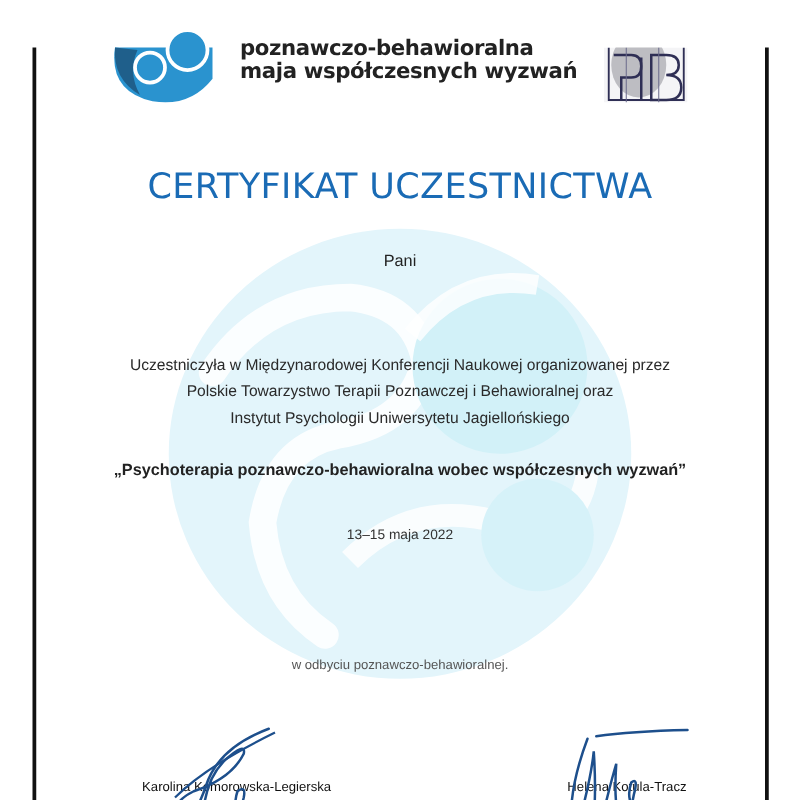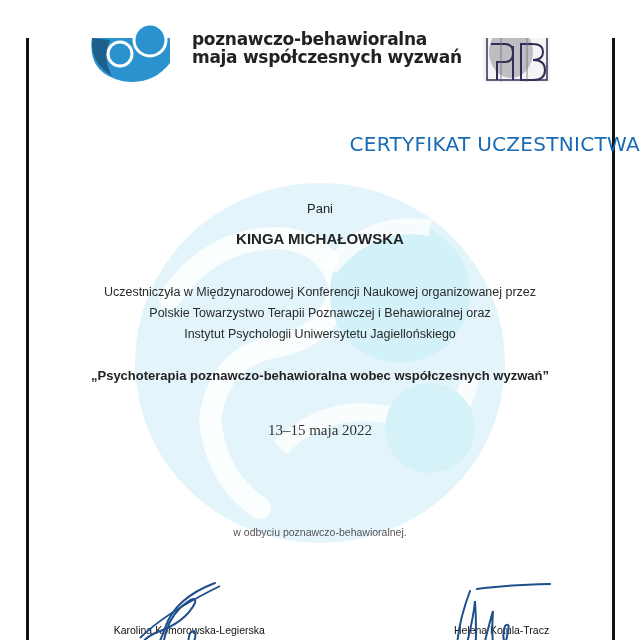--- a/index.html
+++ b/index.html
@@ -12,29 +12,29 @@
 
     .watermark { position: absolute; left: 130px; top: 140px; width: 380px; height: 370px; }
 
     .logo-left { position: absolute; left: 82px; top: -20px; width: 95px; height: 65px; }
     .logo-text { position: absolute; left: 192px; top: 0px; font-family: "DejaVu Sans", sans-serif;
       font-size: 17px; font-weight: bold; color: #222; line-height: 18px; letter-spacing: -0.3px; }
     .logo-text div { white-space: nowrap; }
     .logo-text .l1 { margin-top: -8px; }
     .logo-right { position: absolute; left: 483px; top: 0; width: 67px; height: 44px; }
 
-    .title { position: absolute; left: 0; width: 640px; top: 94px; text-align: right;
-      font-family: "DejaVu Sans", sans-serif; font-size: 20px; color: #1a6bb5; letter-spacing: 0.3px; }
+    .title { position: absolute; left: 0; width: 640px; top: 94px; text-align: center;
+      font-family: "DejaVu Sans", sans-serif; font-size: 28px; color: #1a6bb5; letter-spacing: 0.3px; }
 
     .center { position: absolute; left: 0; width: 640px; text-align: center; color: #222; }
     .salutation { top: 163px; font-size: 13px; }
     .name { top: 192px; font-size: 15px; font-weight: bold; color: #222; }
     .desc { top: 244px; font-size: 12.5px; line-height: 21px; color: #2a2a2a; }
     .conf-title { top: 330px; font-size: 13px; font-weight: bold; color: #222; }
-    .dates { top: 384px; font-size: 15px; color: #333; font-family: Liberation Serif, serif; }
+    .dates { top: 384px; font-size: 11px; color: #333; }
     .hours { top: 481px; font-size: 10.5px; line-height: 26px; color: #555; }
 
     .sig-block { position: absolute; text-align: center; }
     .sig-name { font-size: 10.5px; color: #111; white-space: nowrap; position: relative; z-index: 1; }
     .sig-role { font-size: 10.5px; color: #9a9a9a; white-space: nowrap; margin-top: 17px; position: relative; z-index: 1; }
     .sig-left { left: 88px; top: 586px; }
     .sig-right { left: 440px; top: 586px; }
     .signature { position: absolute; z-index: 2; pointer-events: none; }
   </style>
 </head>
@@ -70,21 +70,20 @@
     <path d="M4 0 V42 H64 V0" fill="none" stroke="#2f2f55" stroke-width="1.5"></path>
     <path d="M8 6 H22 Q30 6 30 15 Q30 24 22 24 H14 V42" fill="none" stroke="#2f2f55" stroke-width="2"></path>
     <path d="M30 8 V42" fill="none" stroke="#2f2f55" stroke-width="2"></path>
     <path d="M38 6 H50 Q60 6 60 14 Q60 22 50 22 Q62 22 62 32 Q62 42 50 42 H38 Z" fill="none" stroke="#2f2f55" stroke-width="2"></path>
     <path d="M18 0 V44 M44 0 V44" stroke="#6a6a8a" stroke-width="0.8"></path>
   </svg>
 
   <div class="title">CERTYFIKAT UCZESTNICTWA</div>
 
   <div class="center salutation">Pani</div>
-  <div class="center name">KINGA MICHAŁOWSKA</div>
 
   <div class="center conf-title">„Psychoterapia poznawczo-behawioralna wobec współczesnych wyzwań”</div>
 
   <div class="center desc">
     <div>Uczestniczyła w Międzynarodowej Konferencji Naukowej organizowanej przez</div>
     <div>Polskie Towarzystwo Terapii Poznawczej i Behawioralnej oraz</div>
     <div>Instytut Psychologii Uniwersytetu Jagiellońskiego</div>
   </div>
   <div class="center dates">13–15 maja 2022</div>
 

